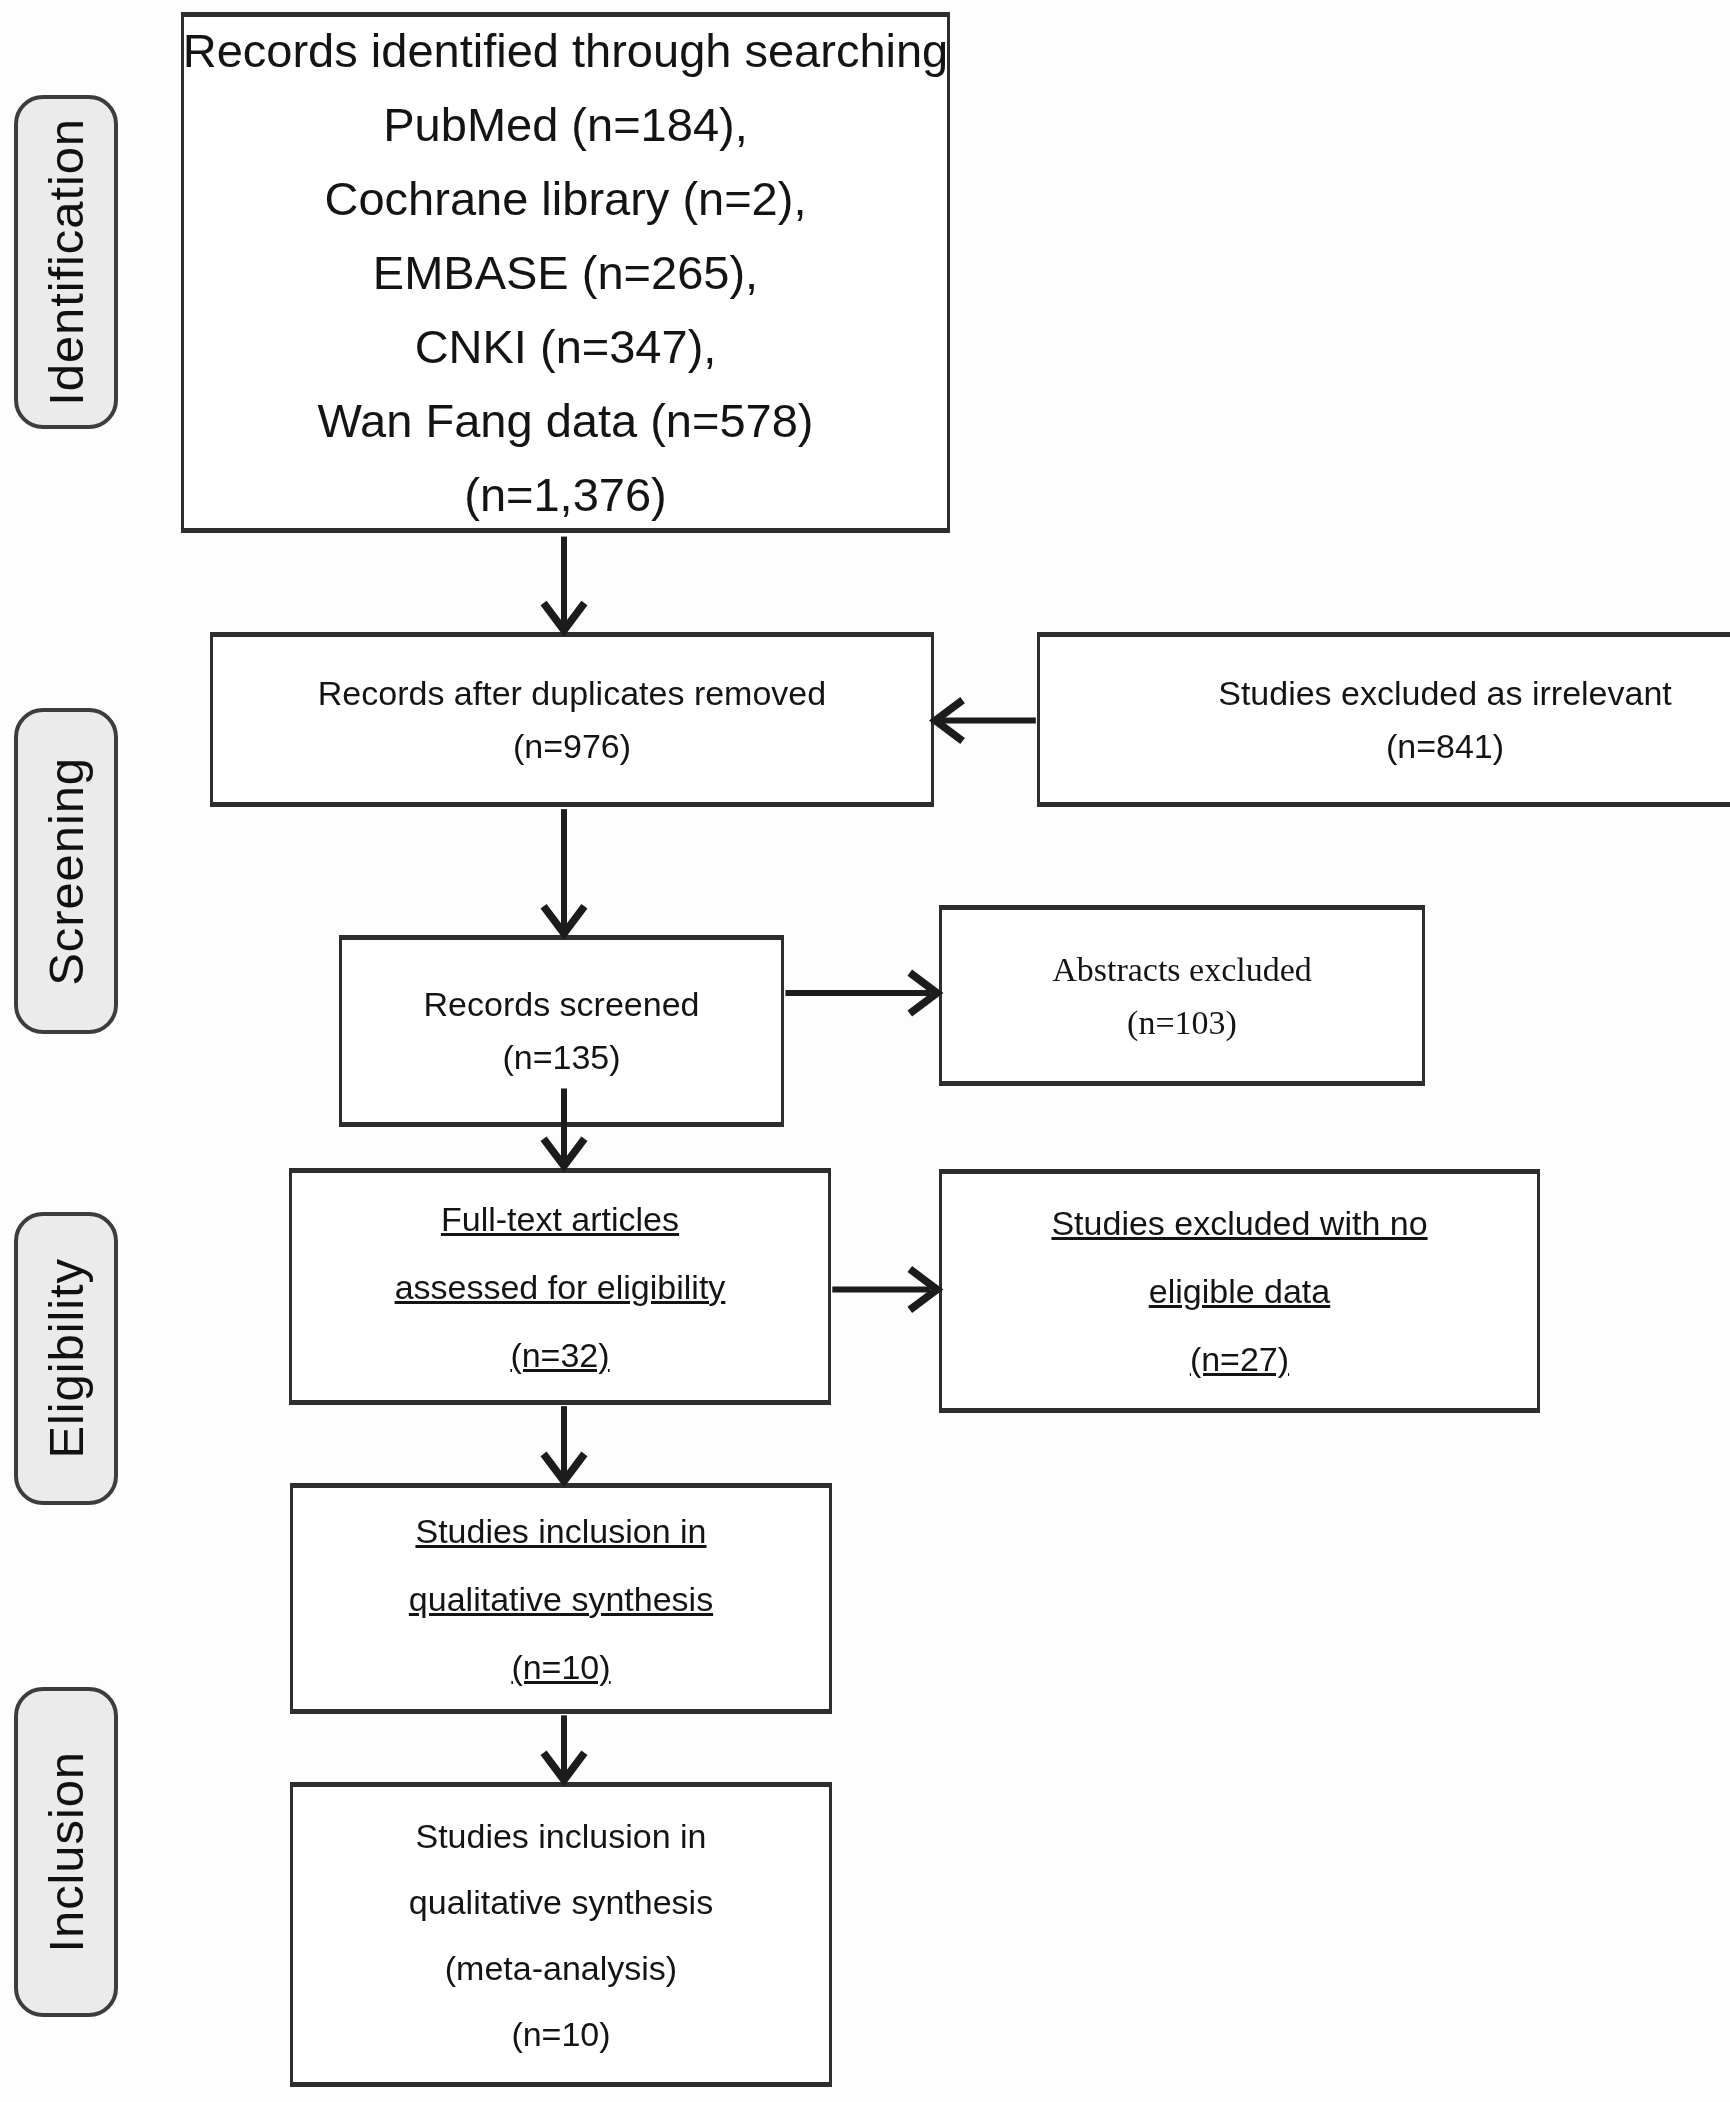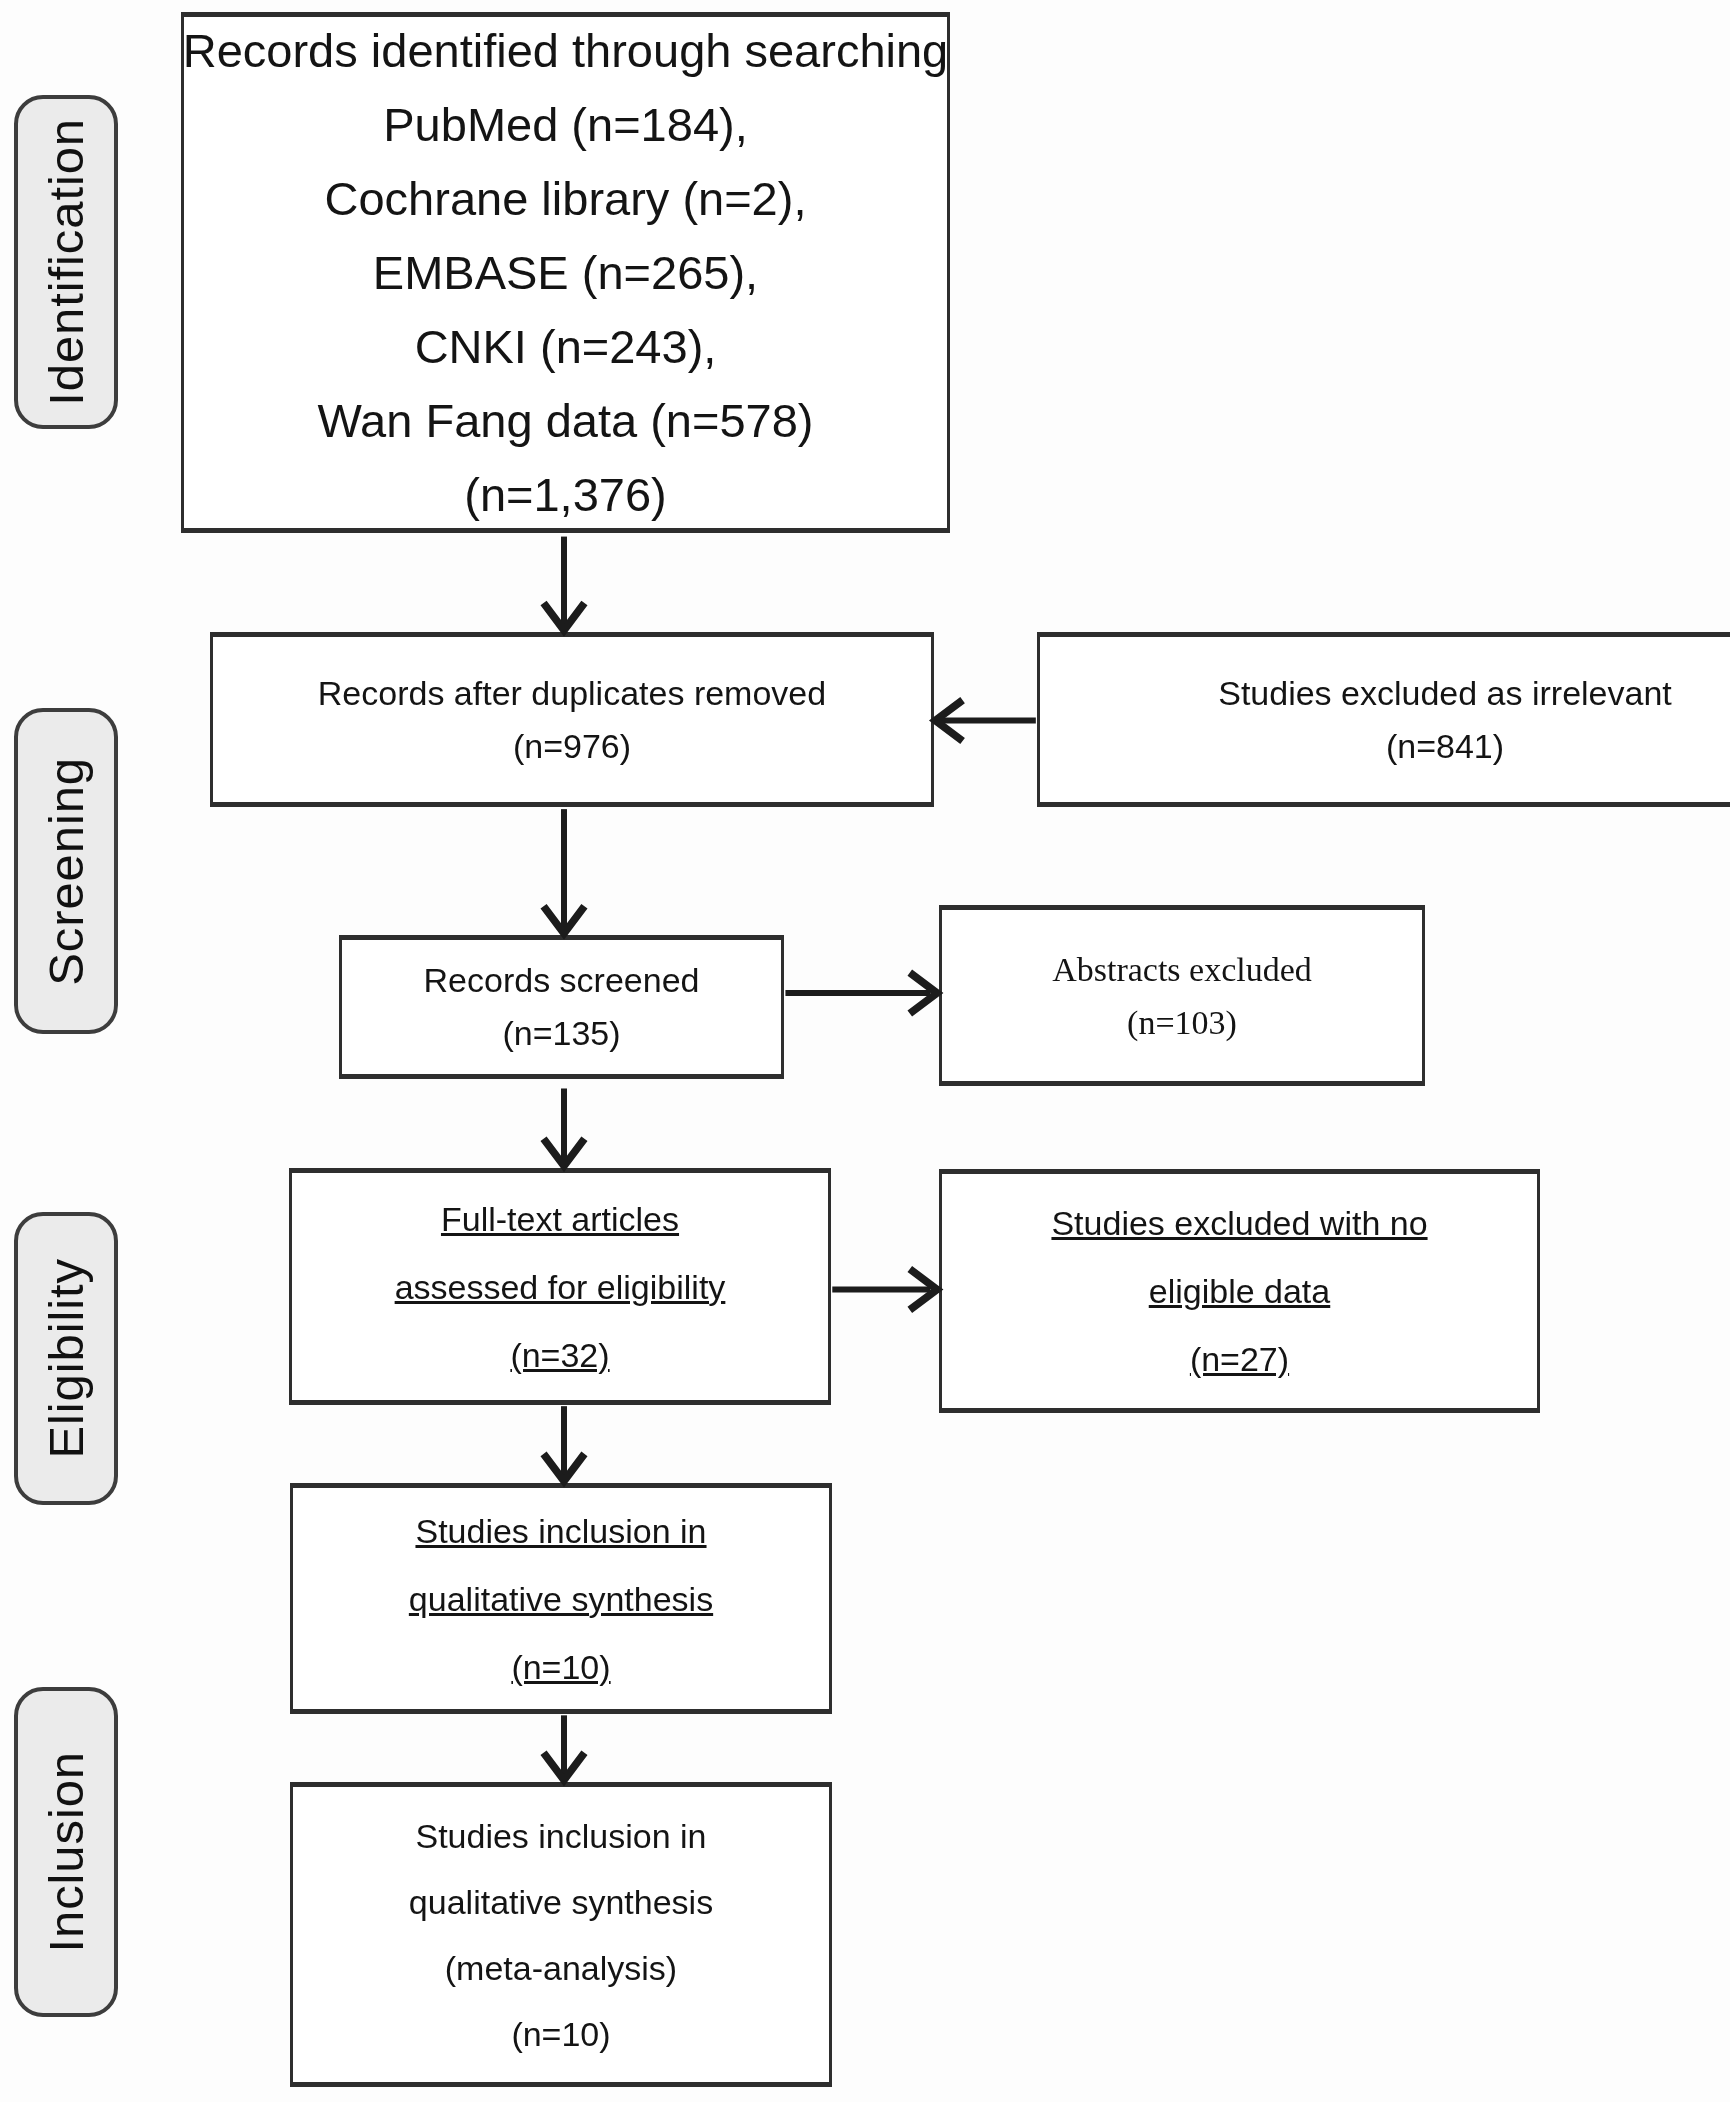--- a/index.html
+++ b/index.html
@@ -74,36 +74,36 @@
   </div>
   <div class="stage" style="left:13.6px; top:1687px; width:104px; height:330px;">
     <span class="stage-text">Inclusion</span>
   </div>
 
   <div class="box lh1" style="left:181px; top:12px; width:769px; height:521px;">
     <div class="ln">Records identified through searching</div>
     <div class="ln">PubMed (n=184),</div>
     <div class="ln">Cochrane library (n=2),</div>
     <div class="ln">EMBASE (n=265),</div>
-    <div class="ln">CNKI (n=243),</div>
+    <div class="ln">CNKI (n=347),</div>
     <div class="ln">Wan Fang data (n=578)</div>
     <div class="ln">(n=1,376)</div>
   </div>
 
   <div class="box lh2" style="left:210px; top:632px; width:724px; height:175px;">
     <div class="ln">Records after duplicates removed</div>
     <div class="ln">(n=976)</div>
   </div>
 
   <div class="box lh2" style="left:1037px; top:632px; width:816px; height:175px;">
     <div class="ln">Studies excluded as irrelevant</div>
     <div class="ln">(n=841)</div>
   </div>
 
-  <div class="box lh2" style="left:339px; top:935px; width:445px; height:144px;">
+  <div class="box lh2" style="left:339px; top:935px; width:445px; height:192px;">
     <div class="ln">Records screened</div>
     <div class="ln">(n=135)</div>
   </div>
 
   <div class="box lh2" style="left:939px; top:905px; width:486px; height:181px;font-family:Liberation Serif, serif;">
     <div class="ln">Abstracts excluded</div>
     <div class="ln">(n=103)</div>
   </div>
 
   <div class="box lh3" style="left:289px; top:1168px; width:542px; height:237px;">

